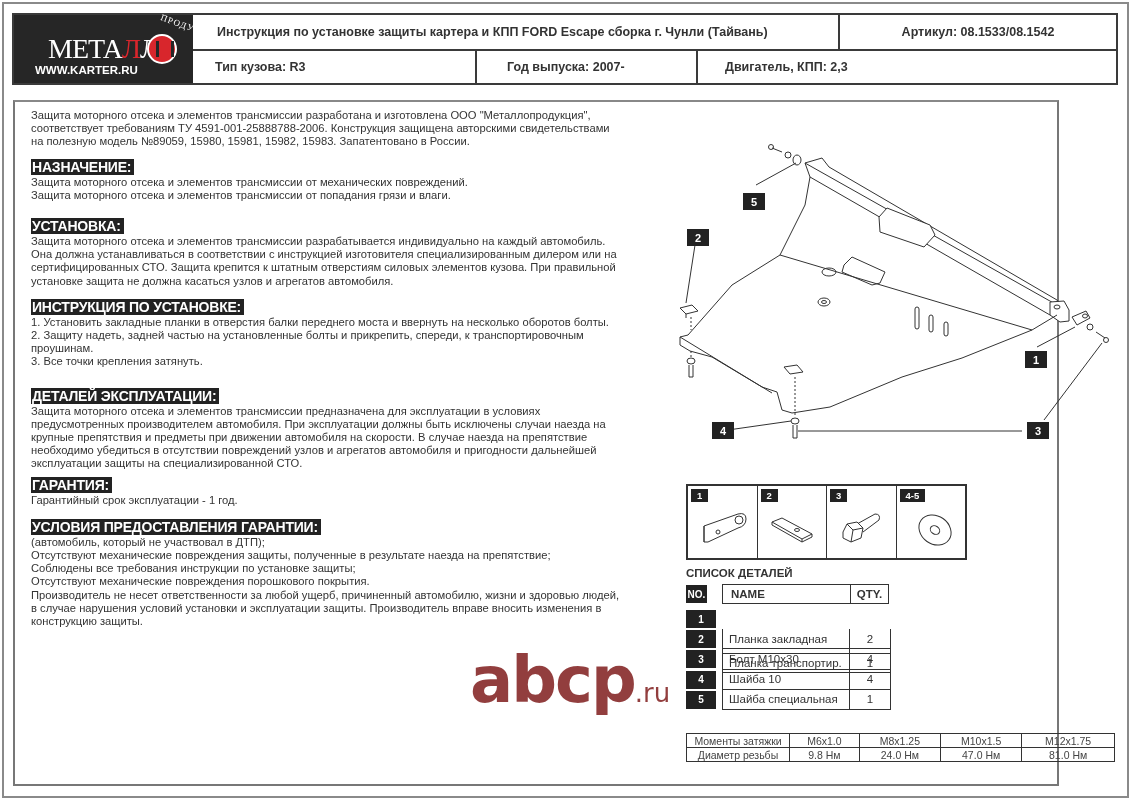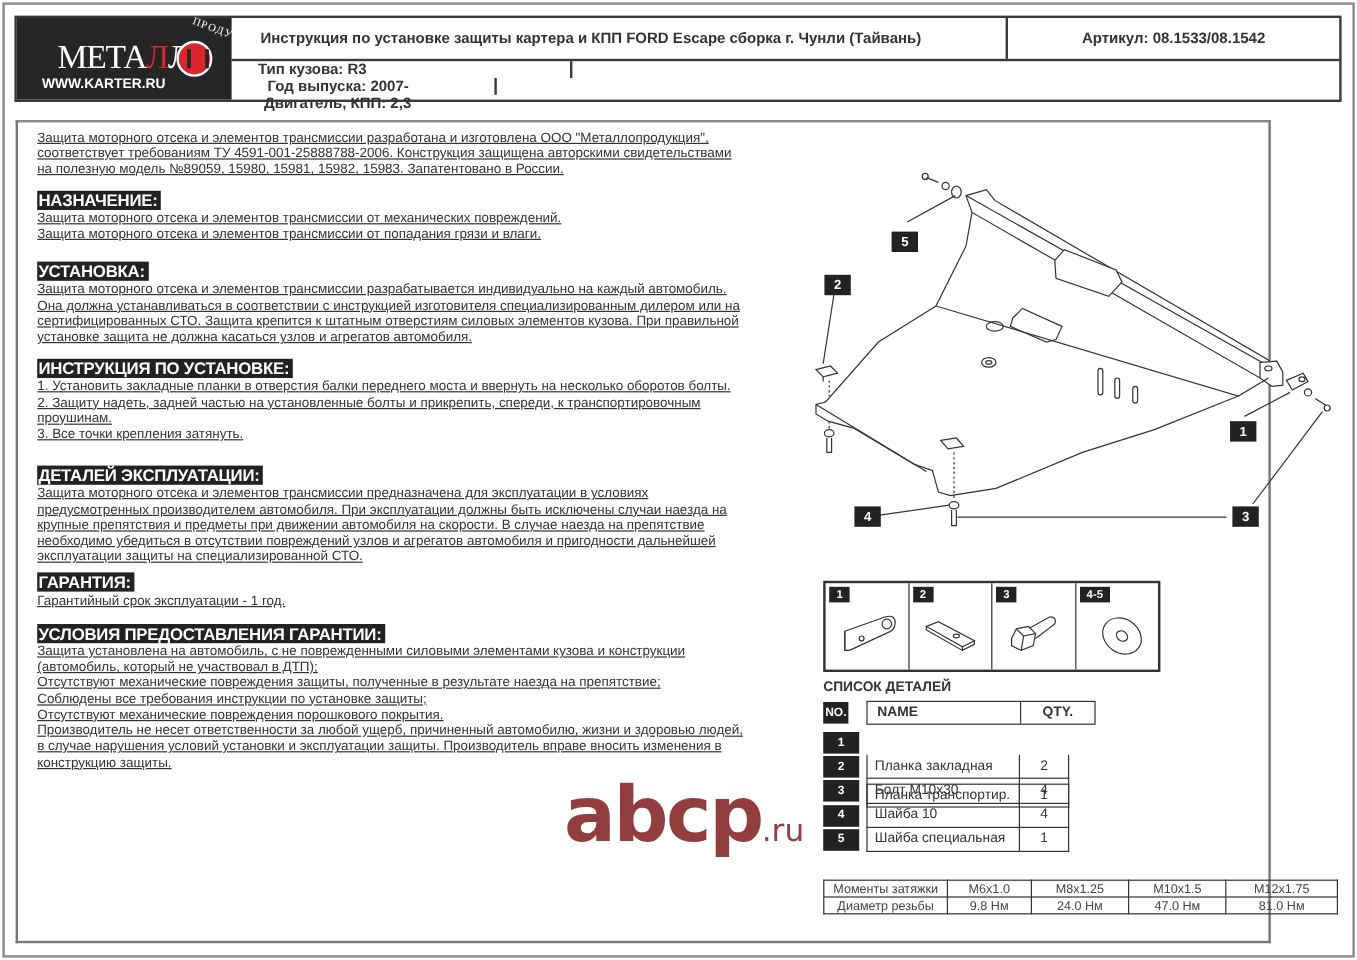--- a/index.html
+++ b/index.html
@@ -12,53 +12,53 @@
   .header { position: absolute; left: 12px; top: 13px; width: 1106px; height: 72px; border: 2px solid #3a3a3a; background: #fff; }
   .logo { position: absolute; left: 0; top: 0; width: 179px; height: 68px; background: #262626; }
   .logo-main { position: absolute; left: 18px; top: 18px; font-family: "Liberation Serif", serif; font-size: 28px; color: #fff; letter-spacing: -1px; margin-left: 16px; }
   .logo-red-l { color: #d8262c; }
   .logo-circle { position: absolute; left: 133px; top: 19px; width: 30px; height: 30px; border-radius: 50%; background: #d8262c; border: 2px solid #fff; }
   .logo-circle::before { content: ""; position: absolute; left: 7px; top: 5px; width: 12px; height: 16px; border-left: 3px solid #262626; border-right: 3px solid #262626; }
   .logo-arc { position: absolute; left: 145px; top: 8px; font-family: "Liberation Serif", serif; font-size: 9px; color: #fff; transform: rotate(20deg); letter-spacing: 1px; }
   .logo-url { position: absolute; left: 21px; top: 49px; font-family: "Liberation Sans", sans-serif; font-weight: bold; font-size: 11.5px; color: #fff; }
 
   .hdr-row1 { position: absolute; left: 179px; top: 0; right: 0; height: 36px; border-bottom: 2px solid #3a3a3a; display: flex; }
-  .hdr-row2 { position: absolute; left: 179px; top: 36px; right: 0; bottom: 0; display: flex; flex-direction: column; }
+  .hdr-row2 { position: absolute; left: 179px; top: 36px; right: 0; bottom: 0; display: flex; }
   .hdr-cell { display: flex; align-items: center; font-size: 12.5px; font-weight: bold; color: #333; padding-left: 22px; }
   .hdr-title { width: 647px; border-right: 2px solid #3a3a3a; padding-left: 24px; }
   .hdr-article { flex: 1; justify-content: center; padding-left: 0; }
   .hdr-body { width: 284px; border-right: 2px solid #3a3a3a; }
   .hdr-year { width: 221px; border-right: 2px solid #3a3a3a; padding-left: 30px; }
   .hdr-engine { flex: 1; padding-left: 27px; }
 
   
   .content { position: absolute; left: 13px; top: 100px; width: 1046px; height: 686px; border: 2px solid #777; border-top-color: #888; }
 
   
   .text-col { position: absolute; left: 31px; top: 109px; width: 626px; font-size: 11.2px; line-height: 13.2px; color: #333; }
   .para { text-align: justify; }
-  .para-line { display: block; text-decoration: underline; }
+  .para-line { display: block; }
   .section { margin-top: 10px; }
   .section-title { display: inline-block; background: #222; color: #fff; font-weight: bold; font-size: 14px; line-height: 16px; padding: 0 3px 0 1px; margin-bottom: 1px; letter-spacing: -0.2px; }
 
   
   .diagram { position: absolute; left: 672px; top: 125px; width: 450px; height: 330px; }
   .callout { position: absolute; width: 22px; height: 17px; background: #222; color: #fff; font-weight: bold; font-size: 11px; display: flex; align-items: center; justify-content: center; }
 
   
   .parts-icons { position: absolute; left: 686px; top: 484px; width: 281px; height: 76px; border: 2px solid #333; display: flex; }
   .part-cell { position: relative; flex: 1; border-right: 1.5px solid #333; }
   .part-cell:last-child { border-right: none; }
   .part-tag { position: absolute; left: 3px; top: 3px; background: #222; color: #fff; font-weight: bold; font-size: 9.5px; padding: 1px 6px; }
   .part-cell svg { position: absolute; left: 0; top: 0; }
 
   
   .parts-title { position: absolute; left: 686px; top: 567px; font-weight: bold; font-size: 11.5px; color: #333; }
   .pl-no-head { position: absolute; left: 686px; top: 585px; width: 21px; height: 18px; background: #222; color: #fff; font-size: 10px; font-weight: bold; display: flex; align-items: center; justify-content: center; }
-  .pl-head { position: absolute; left: 722px; top: 584px; width: 191px; height: 20px; border: 1.5px solid #333; display: flex; font-weight: bold; font-size: 11.5px; color: #333; }
+  .pl-head { position: absolute; left: 722px; top: 584px; width: 167px; height: 20px; border: 1.5px solid #333; display: flex; font-weight: bold; font-size: 11.5px; color: #333; }
   .pl-head .c-name { width: 128px; border-right: 1.5px solid #333; padding-left: 8px; display: flex; align-items: center; }
   .pl-head .c-qty { flex: 1; display: flex; align-items: center; justify-content: center; }
   .pl-rows { position: absolute; left: 686px; top: 609px; }
   .pl-row { position: relative; height: 20.2px; }
   .pl-row .n { position: absolute; left: 0; top: 1px; width: 30px; height: 18px; background: #222; color: #fff; font-size: 10px; font-weight: bold; display: flex; align-items: center; justify-content: center; }
   .pl-row .nm { position: absolute; left: 36px; top: 0; width: 128px; height: 20.2px; border: 1.2px solid #333; border-top: none; font-size: 11.5px; color: #333; padding-left: 6px; display: flex; align-items: center; }
   .pl-row .q { position: absolute; left: 164px; top: 0; width: 41px; height: 20.2px; border: 1.2px solid #333; border-left: none; border-top: none; font-size: 11.5px; color: #333; display: flex; align-items: center; justify-content: center; }
   .pl-row:first-child .nm, .pl-row:first-child .q { border-top: 1.2px solid #333; margin-top: 44px; }
 
   
@@ -133,21 +133,20 @@
     <span class="para-line">эксплуатации защиты на специализированной СТО.</span>
   </div>
 
   <div class="section" style="margin-top:6px">
     <div class="section-title">ГАРАНТИЯ:</div>
     <span class="para-line">Гарантийный срок эксплуатации - 1 год.</span>
   </div>
 
   <div class="section" style="margin-top:12px">
     <div class="section-title">УСЛОВИЯ ПРЕДОСТАВЛЕНИЯ ГАРАНТИИ:</div>
-    <span class="para-line">Защита установлена на автомобиль, с не поврежденными силовыми элементами кузова и конструкции</span>
     <span class="para-line">(автомобиль, который не участвовал в ДТП);</span>
     <span class="para-line">Отсутствуют механические повреждения защиты, полученные в результате наезда на препятствие;</span>
     <span class="para-line">Соблюдены все требования инструкции по установке защиты;</span>
     <span class="para-line">Отсутствуют механические повреждения порошкового покрытия.</span>
     <span class="para-line">Производитель не несет ответственности за любой ущерб, причиненный автомобилю,  жизни и здоровью людей,</span>
     <span class="para-line">в случае нарушения условий установки и эксплуатации защиты. Производитель вправе вносить изменения в</span>
     <span class="para-line">конструкцию защиты.</span>
   </div>
 </div>
 

